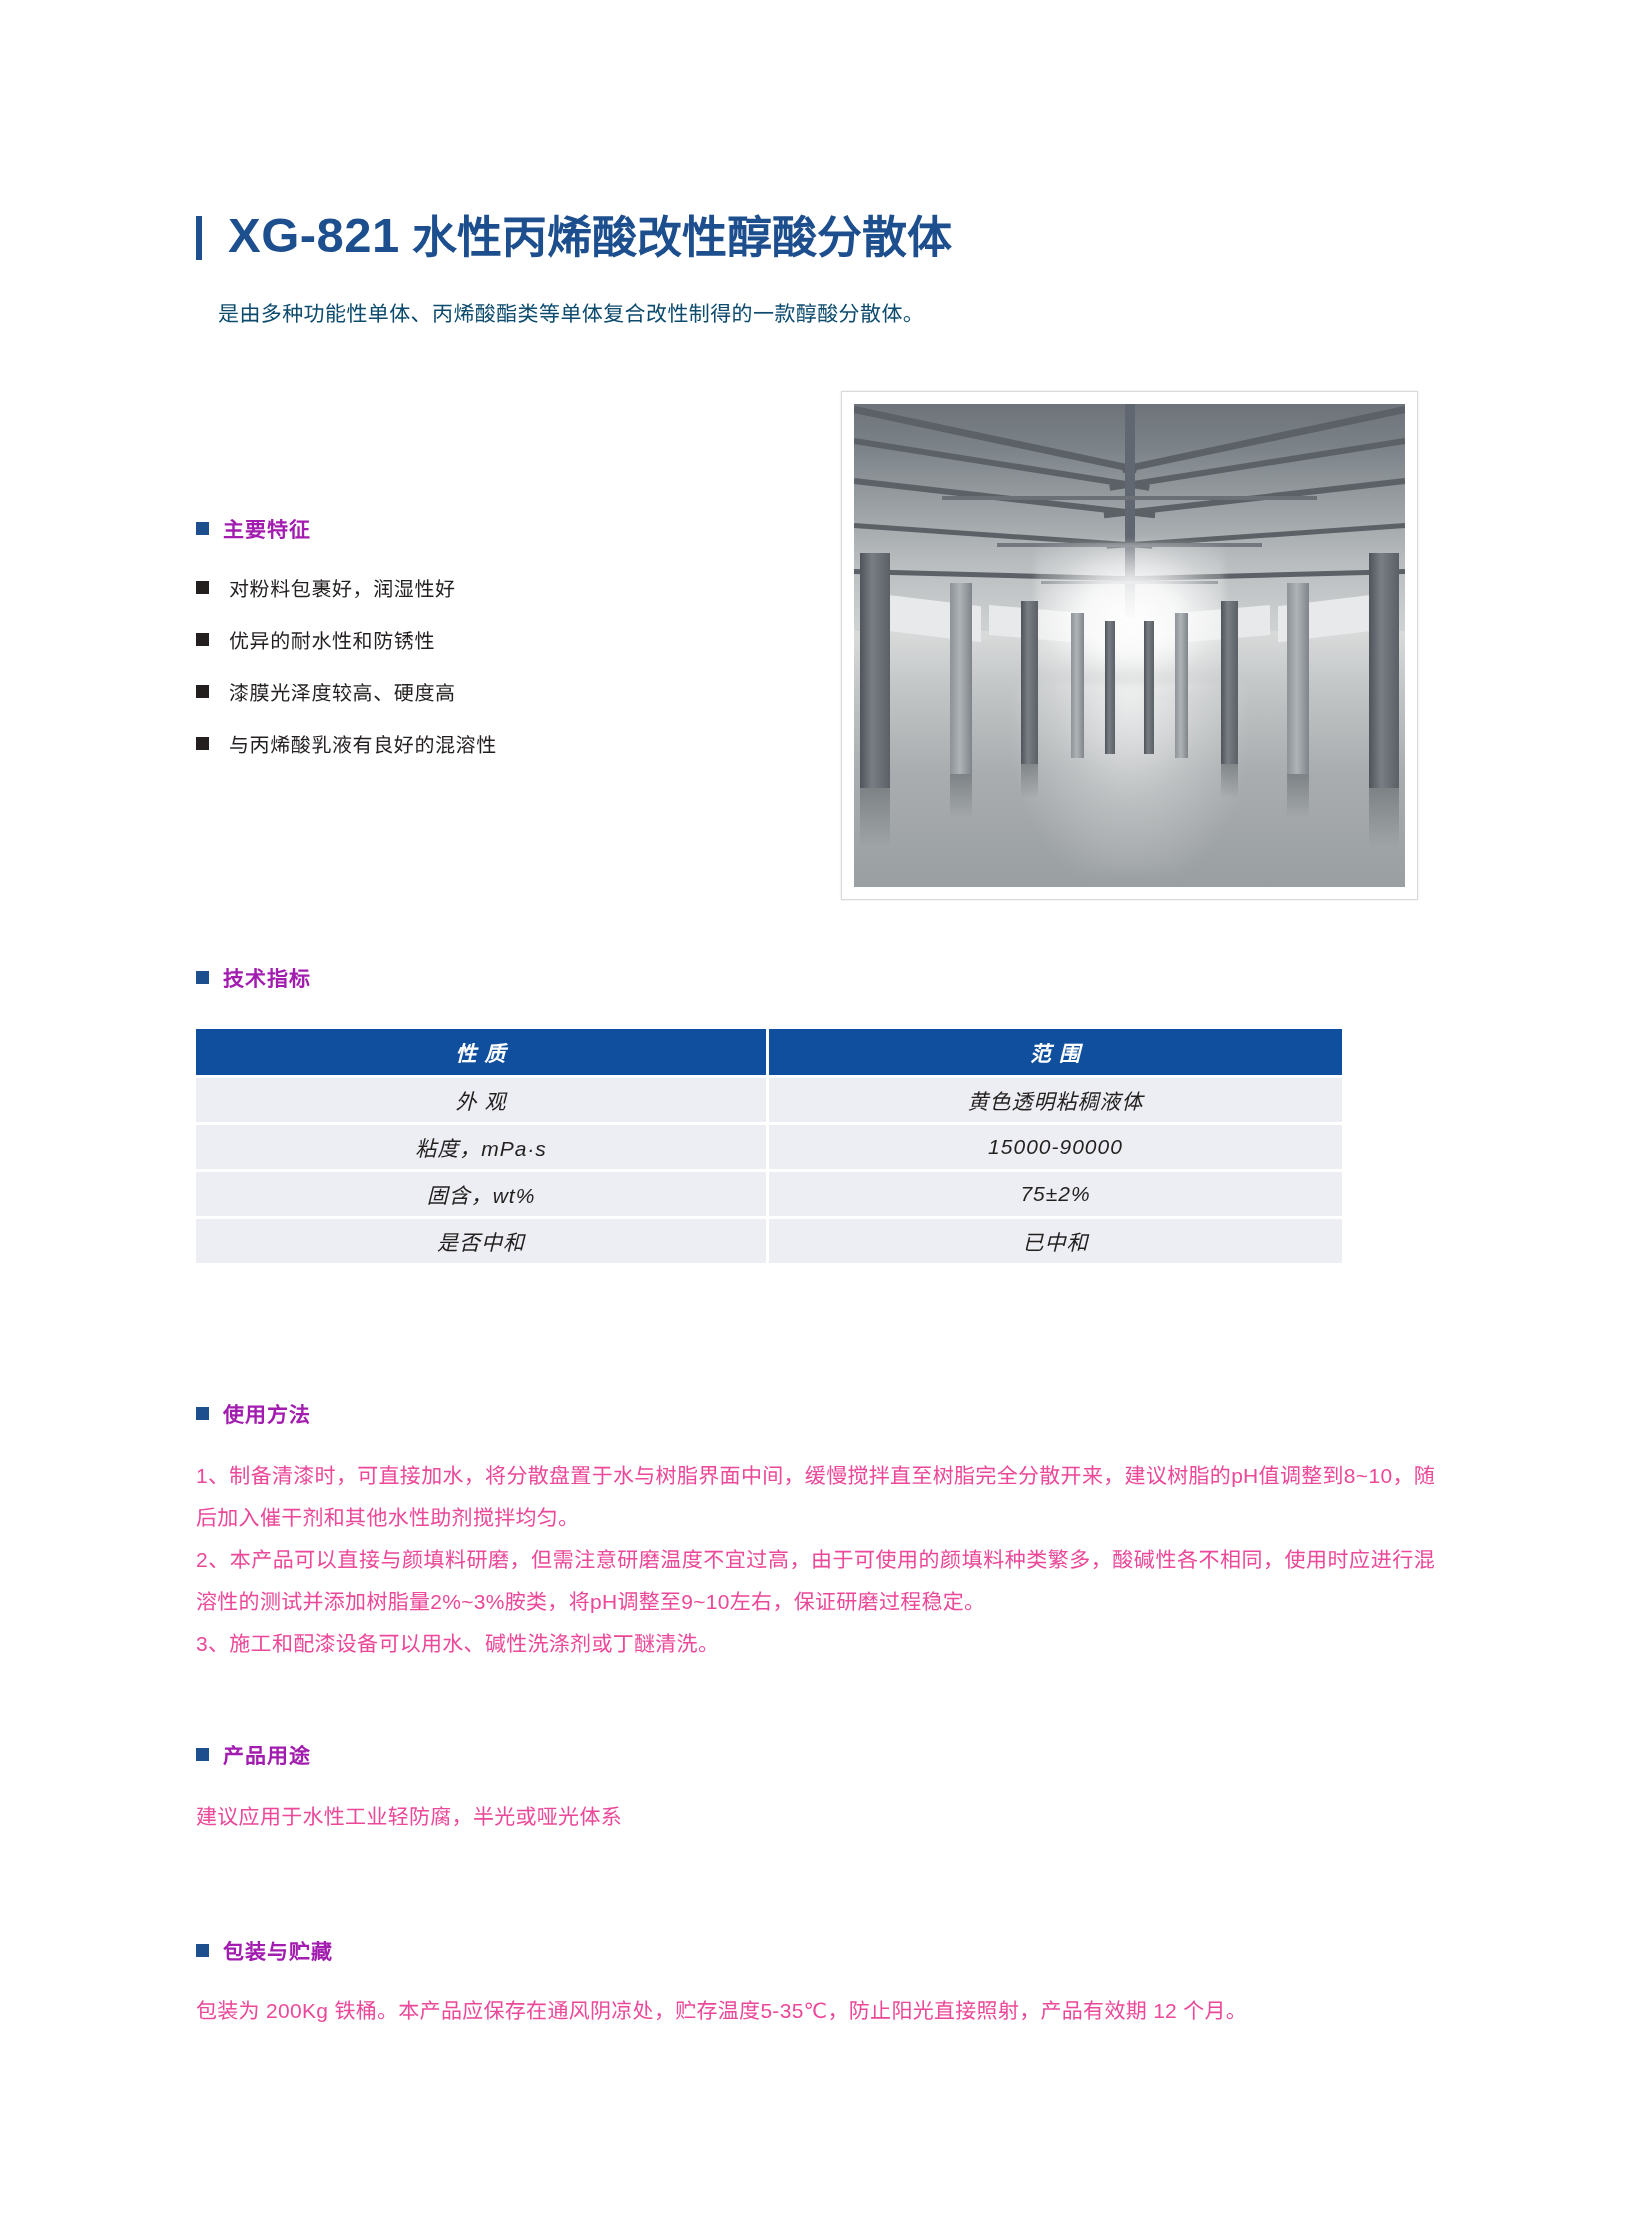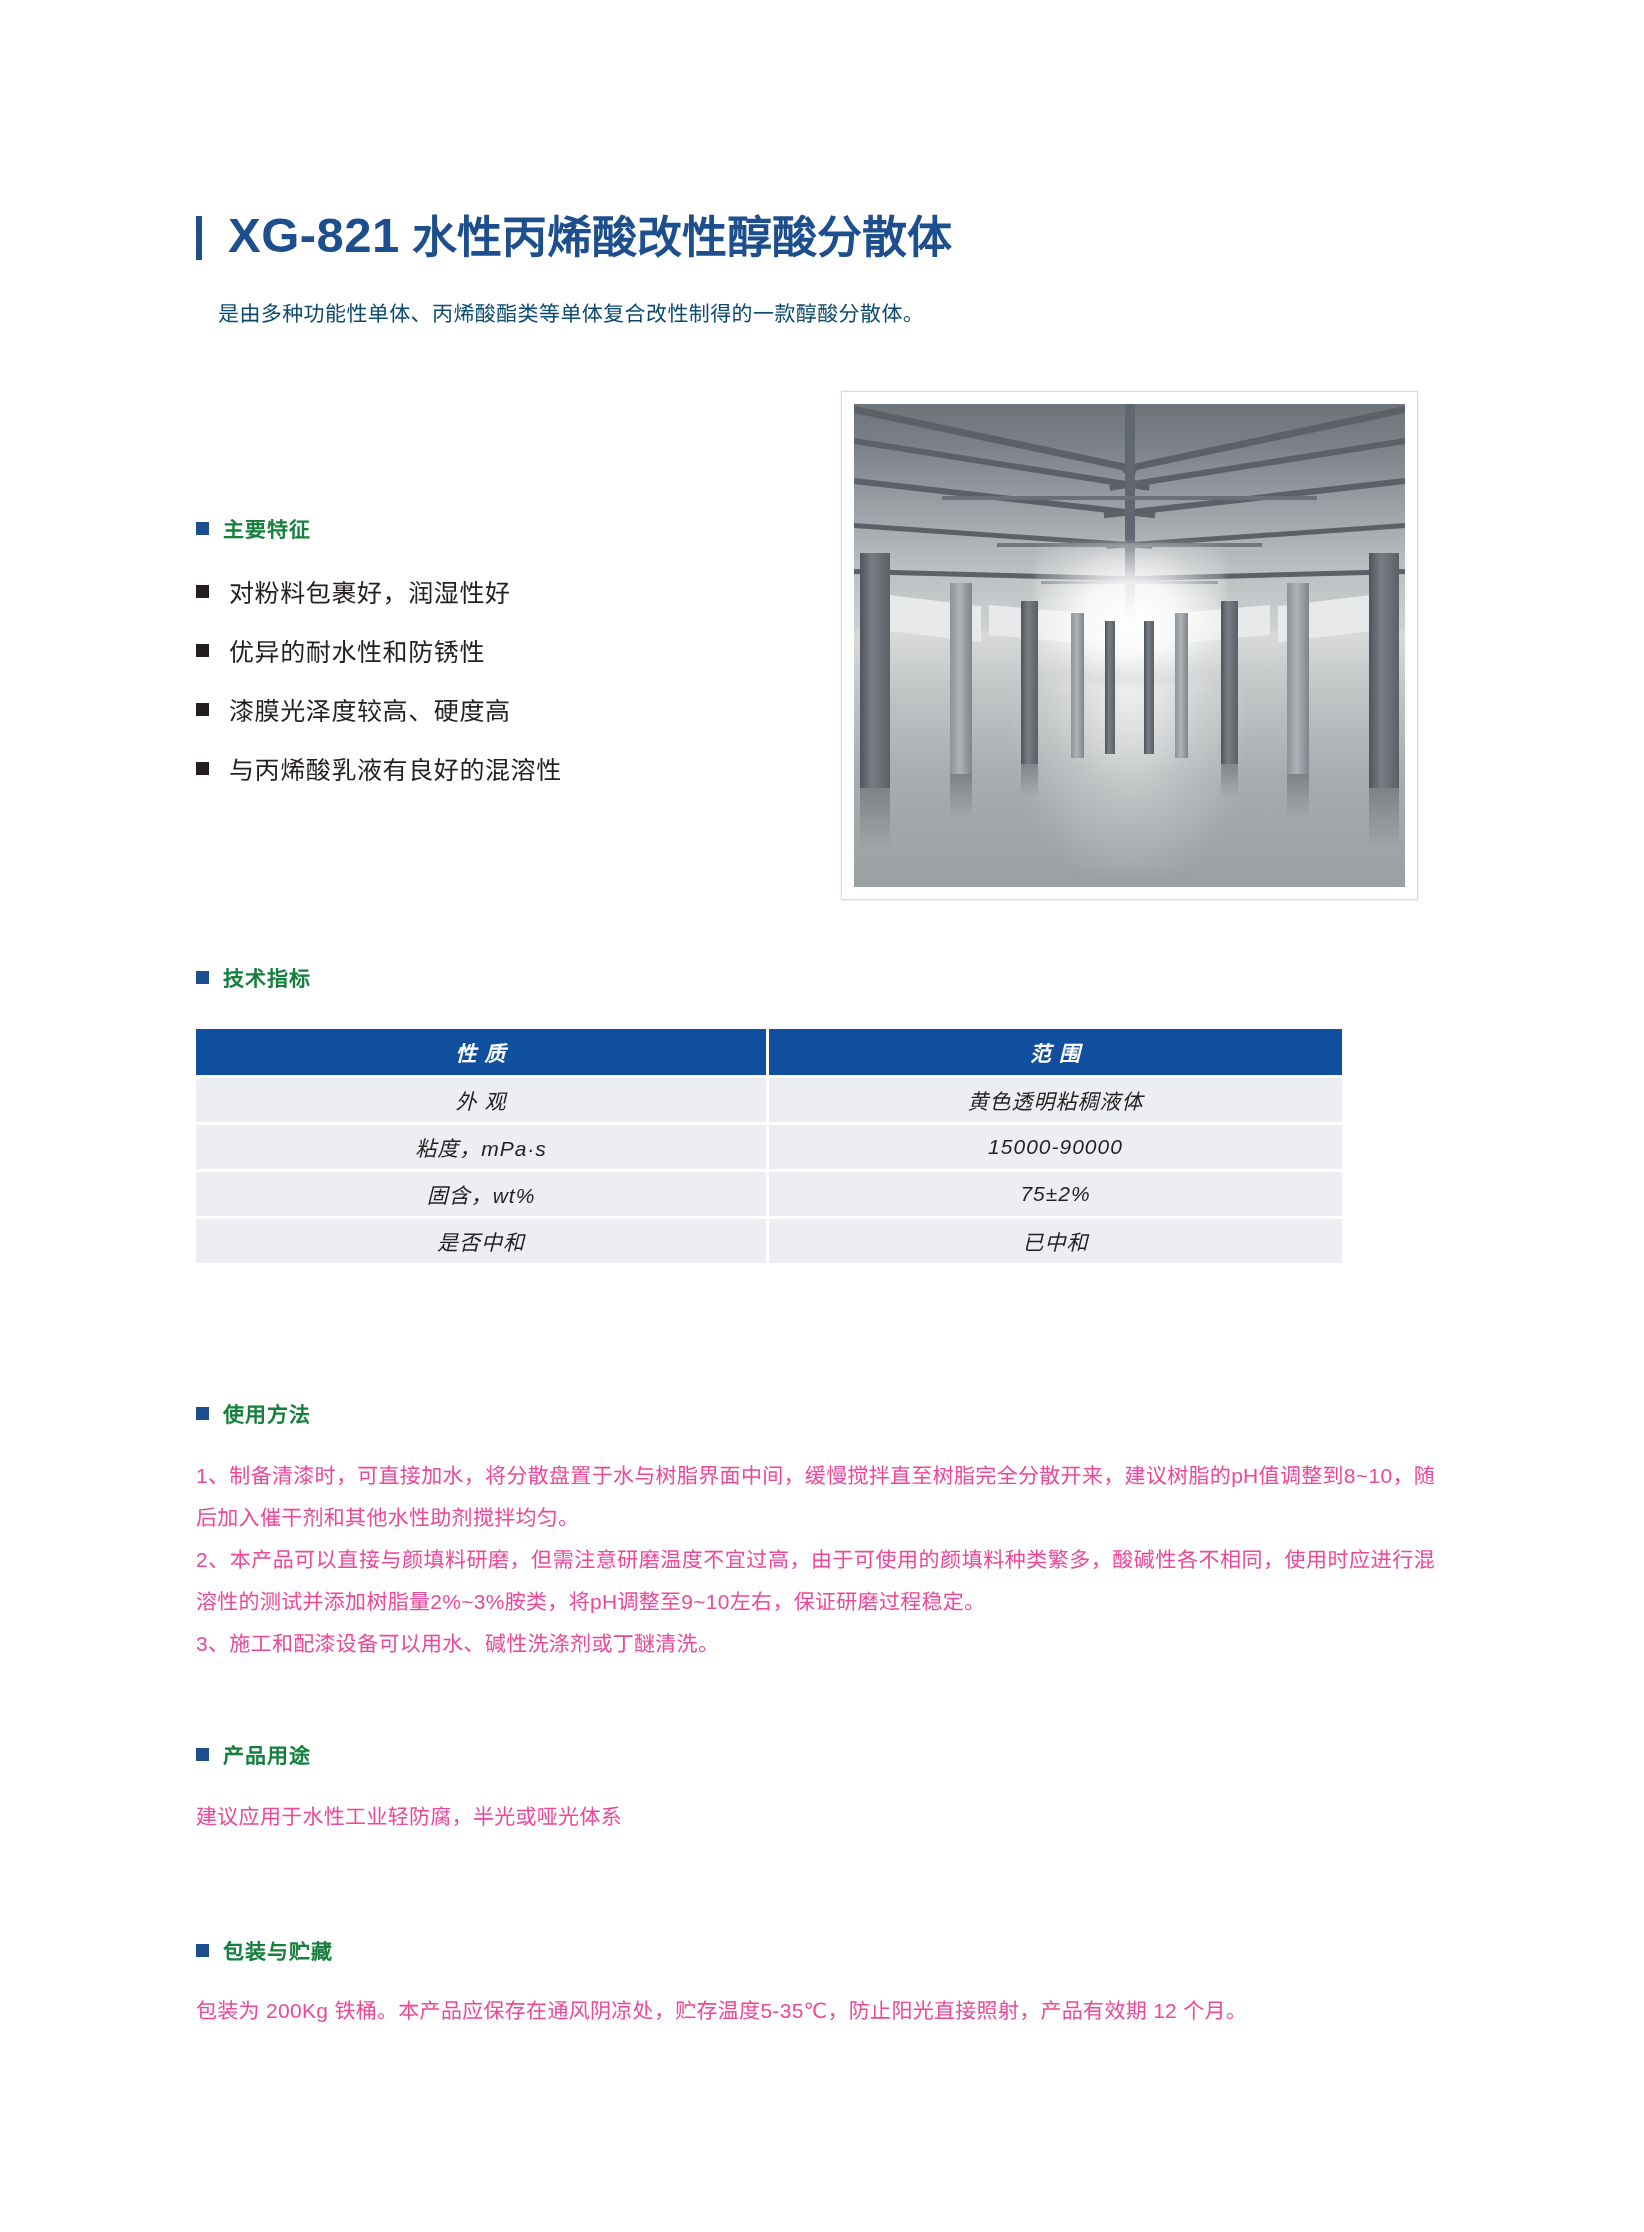--- a/index.html
+++ b/index.html
@@ -68,21 +68,21 @@
     white-space: nowrap;
     margin-left: 22px;
   }
 
   
   .sec-head {
     position: absolute;
     display: flex;
     align-items: center;
     white-space: nowrap;
-    color: #15803d;
+    color: #a21caf;
     font-size: 21px;
     font-weight: 700;
     letter-spacing: 1px;
   }
   .sec-head .sq {
     width: 13px;
     height: 13px;
     background: #1d4f8f;
     margin-right: 14px;
     flex: none;
@@ -92,21 +92,21 @@
   .features {
     position: absolute;
     left: 0;
     top: 573px;
   }
   .feature {
     display: flex;
     align-items: center;
     white-space: nowrap;
     margin-bottom: 23px;
-    font-size: 25px;
+    font-size: 20px;
     color: #231f1f;
     letter-spacing: 0.6px;
   }
   .feature .sq {
     width: 13px;
     height: 13px;
     background: #231f1f;
     margin-right: 20px;
     flex: none;
   }

